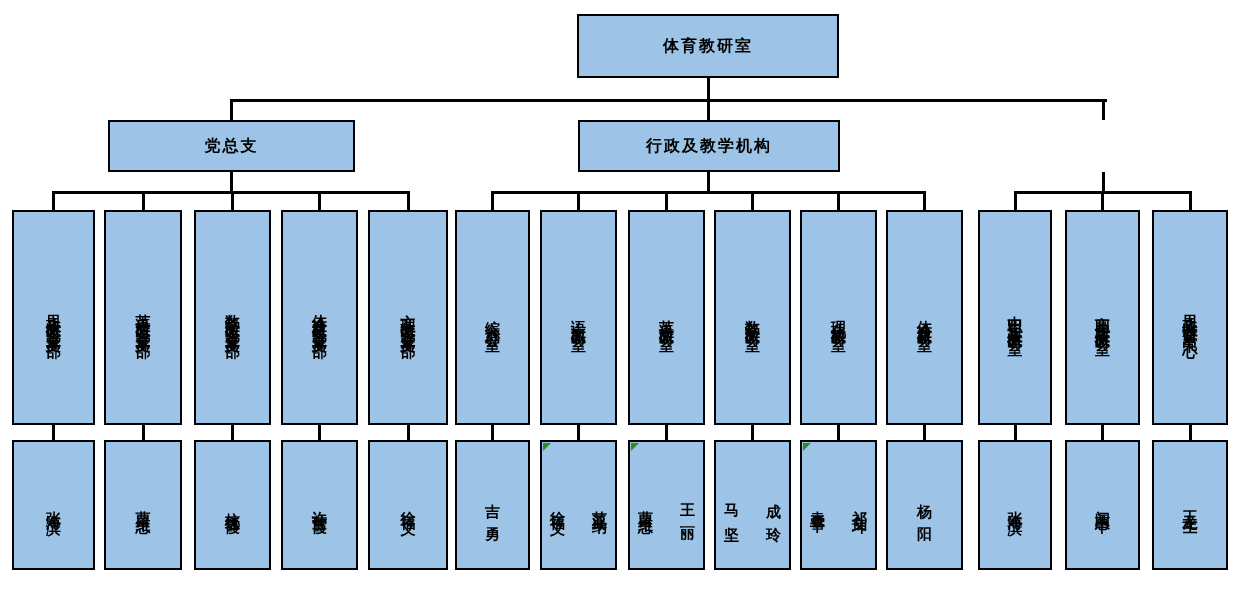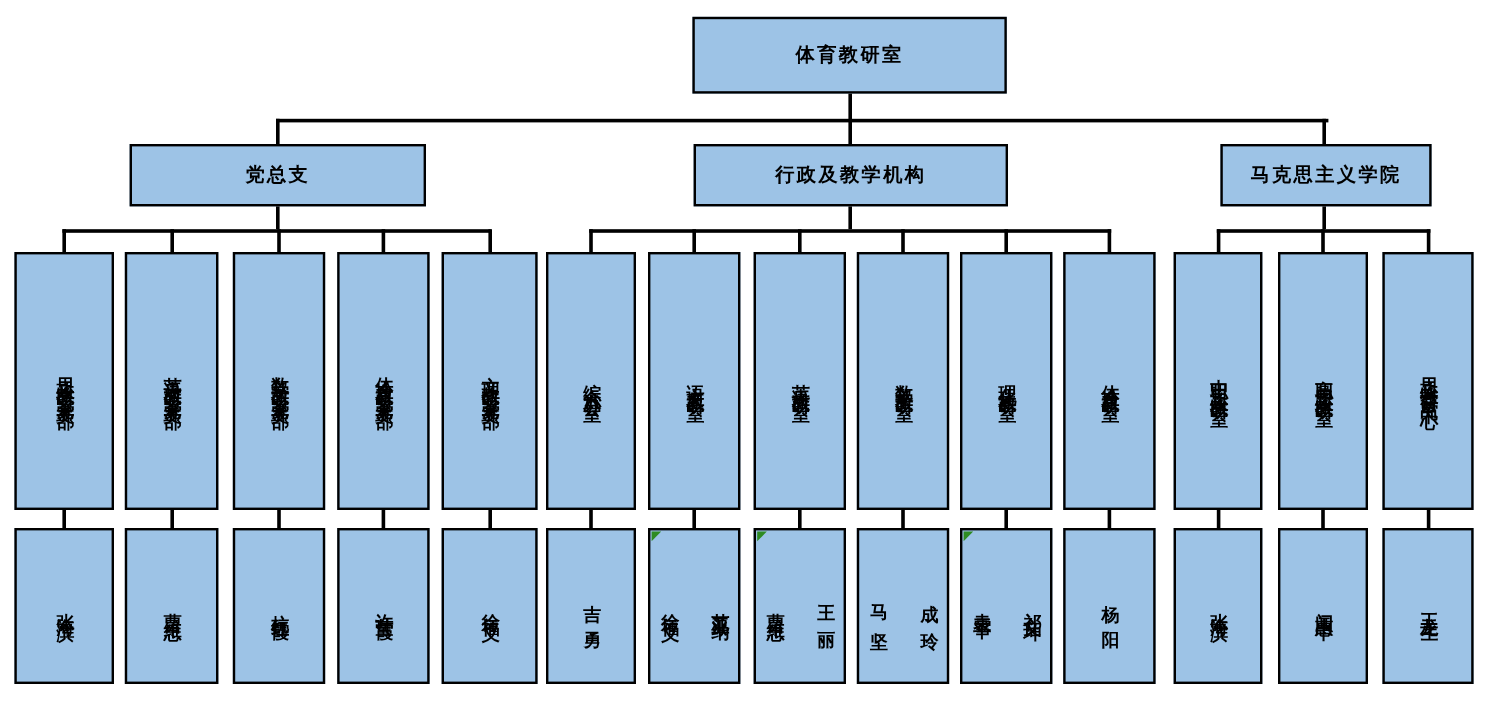--- a/index.html
+++ b/index.html
@@ -44,23 +44,20 @@
   <div class="line" style="left:230px;top:99px;width:877px;height:3px;"></div>
   <div class="line" style="left:229.5px;top:99px;width:3px;height:21px;"></div>
   <div class="line" style="left:1102px;top:99px;width:3px;height:21px;"></div>
 
   <div class="box hlabel" style="left:108px;top:120px;width:247px;height:52px;text-align:center;">
     <span>党总支</span>
   </div>
   <div class="box hlabel" style="left:578px;top:120px;width:262px;height:52px;align-items:center;">
     <span>行政及教学机构</span>
   </div>
-  <div class="box hlabel" style="left:1017px;top:120px;width:176px;height:52px;">
-    <span>马克思主义学院</span>
-  </div>
 
   <div class="line" style="left:229.5px;top:172px;width:3px;height:19px;"></div>
   <div class="line" style="left:52px;top:191px;width:357px;height:3px;"></div>
   <div class="line" style="left:706.5px;top:172px;width:3px;height:19px;"></div>
   <div class="line" style="left:491px;top:191px;width:435px;height:3px;"></div>
   <div class="line" style="left:1102px;top:172px;width:3px;height:19px;"></div>
   <div class="line" style="left:1013.5px;top:191px;width:178px;height:3px;"></div>
 
   <div class="col" style="left:12px;width:83px;">
     <div class="stub stub-top"></div>

